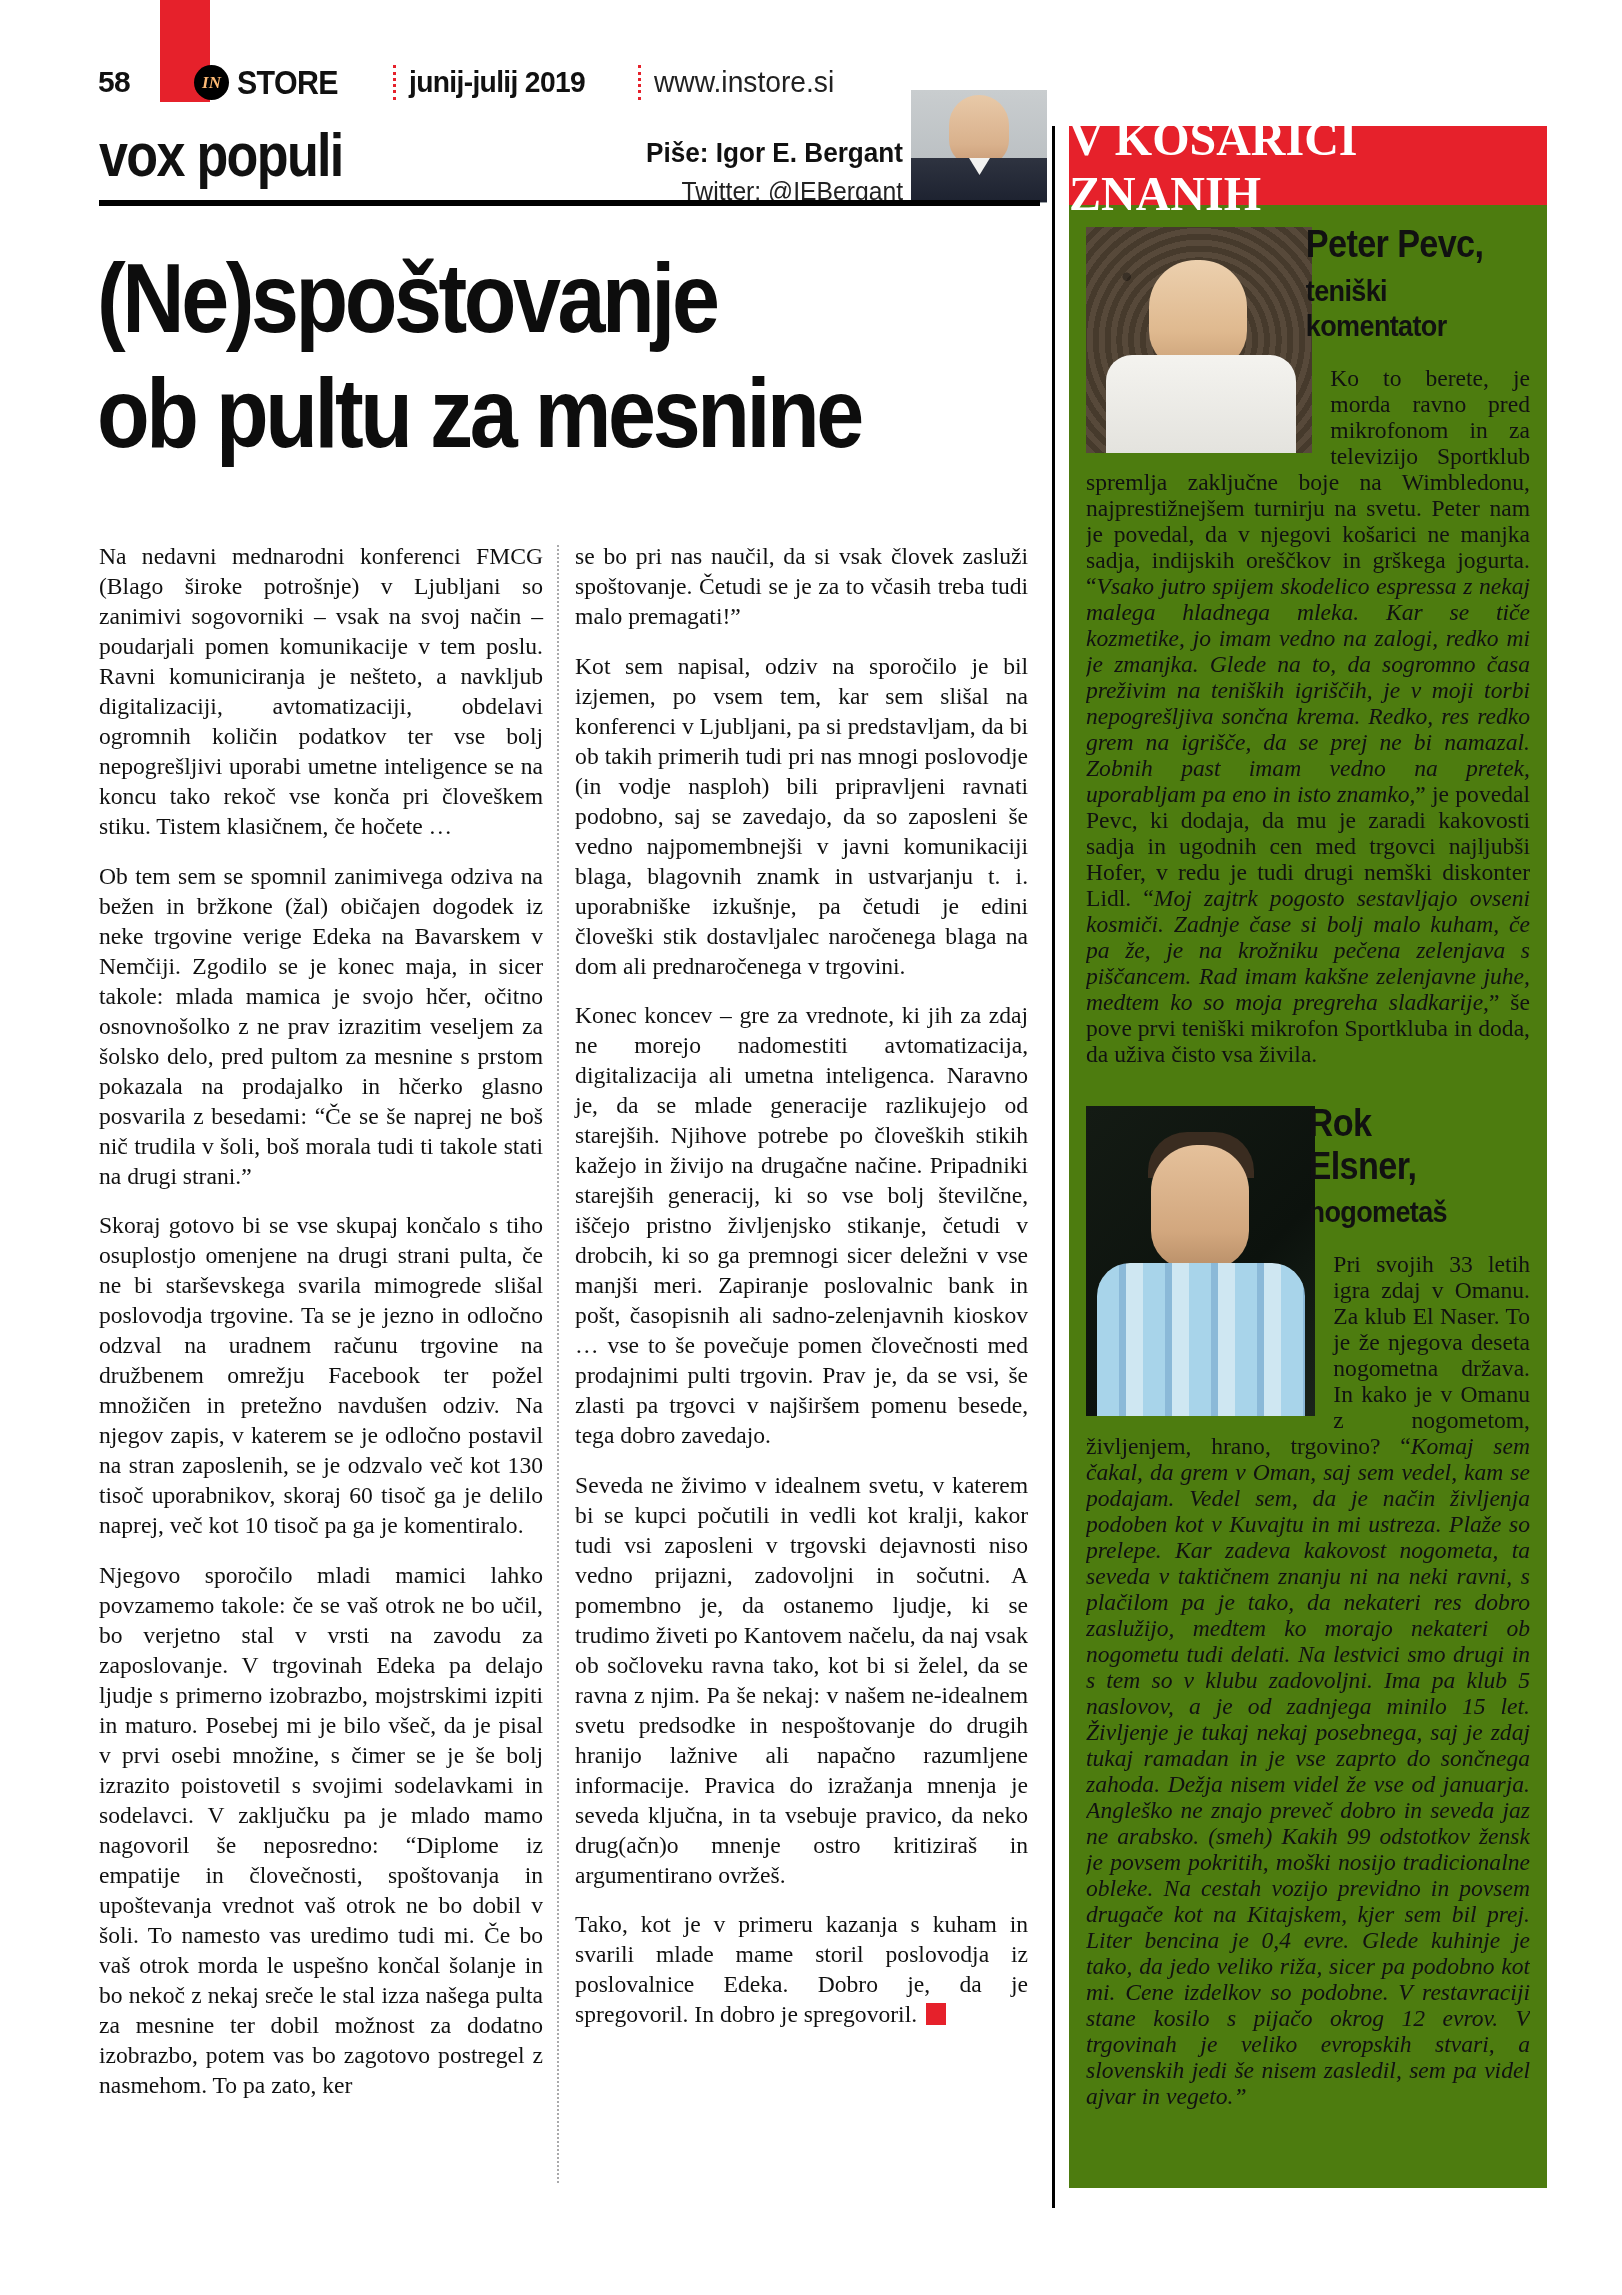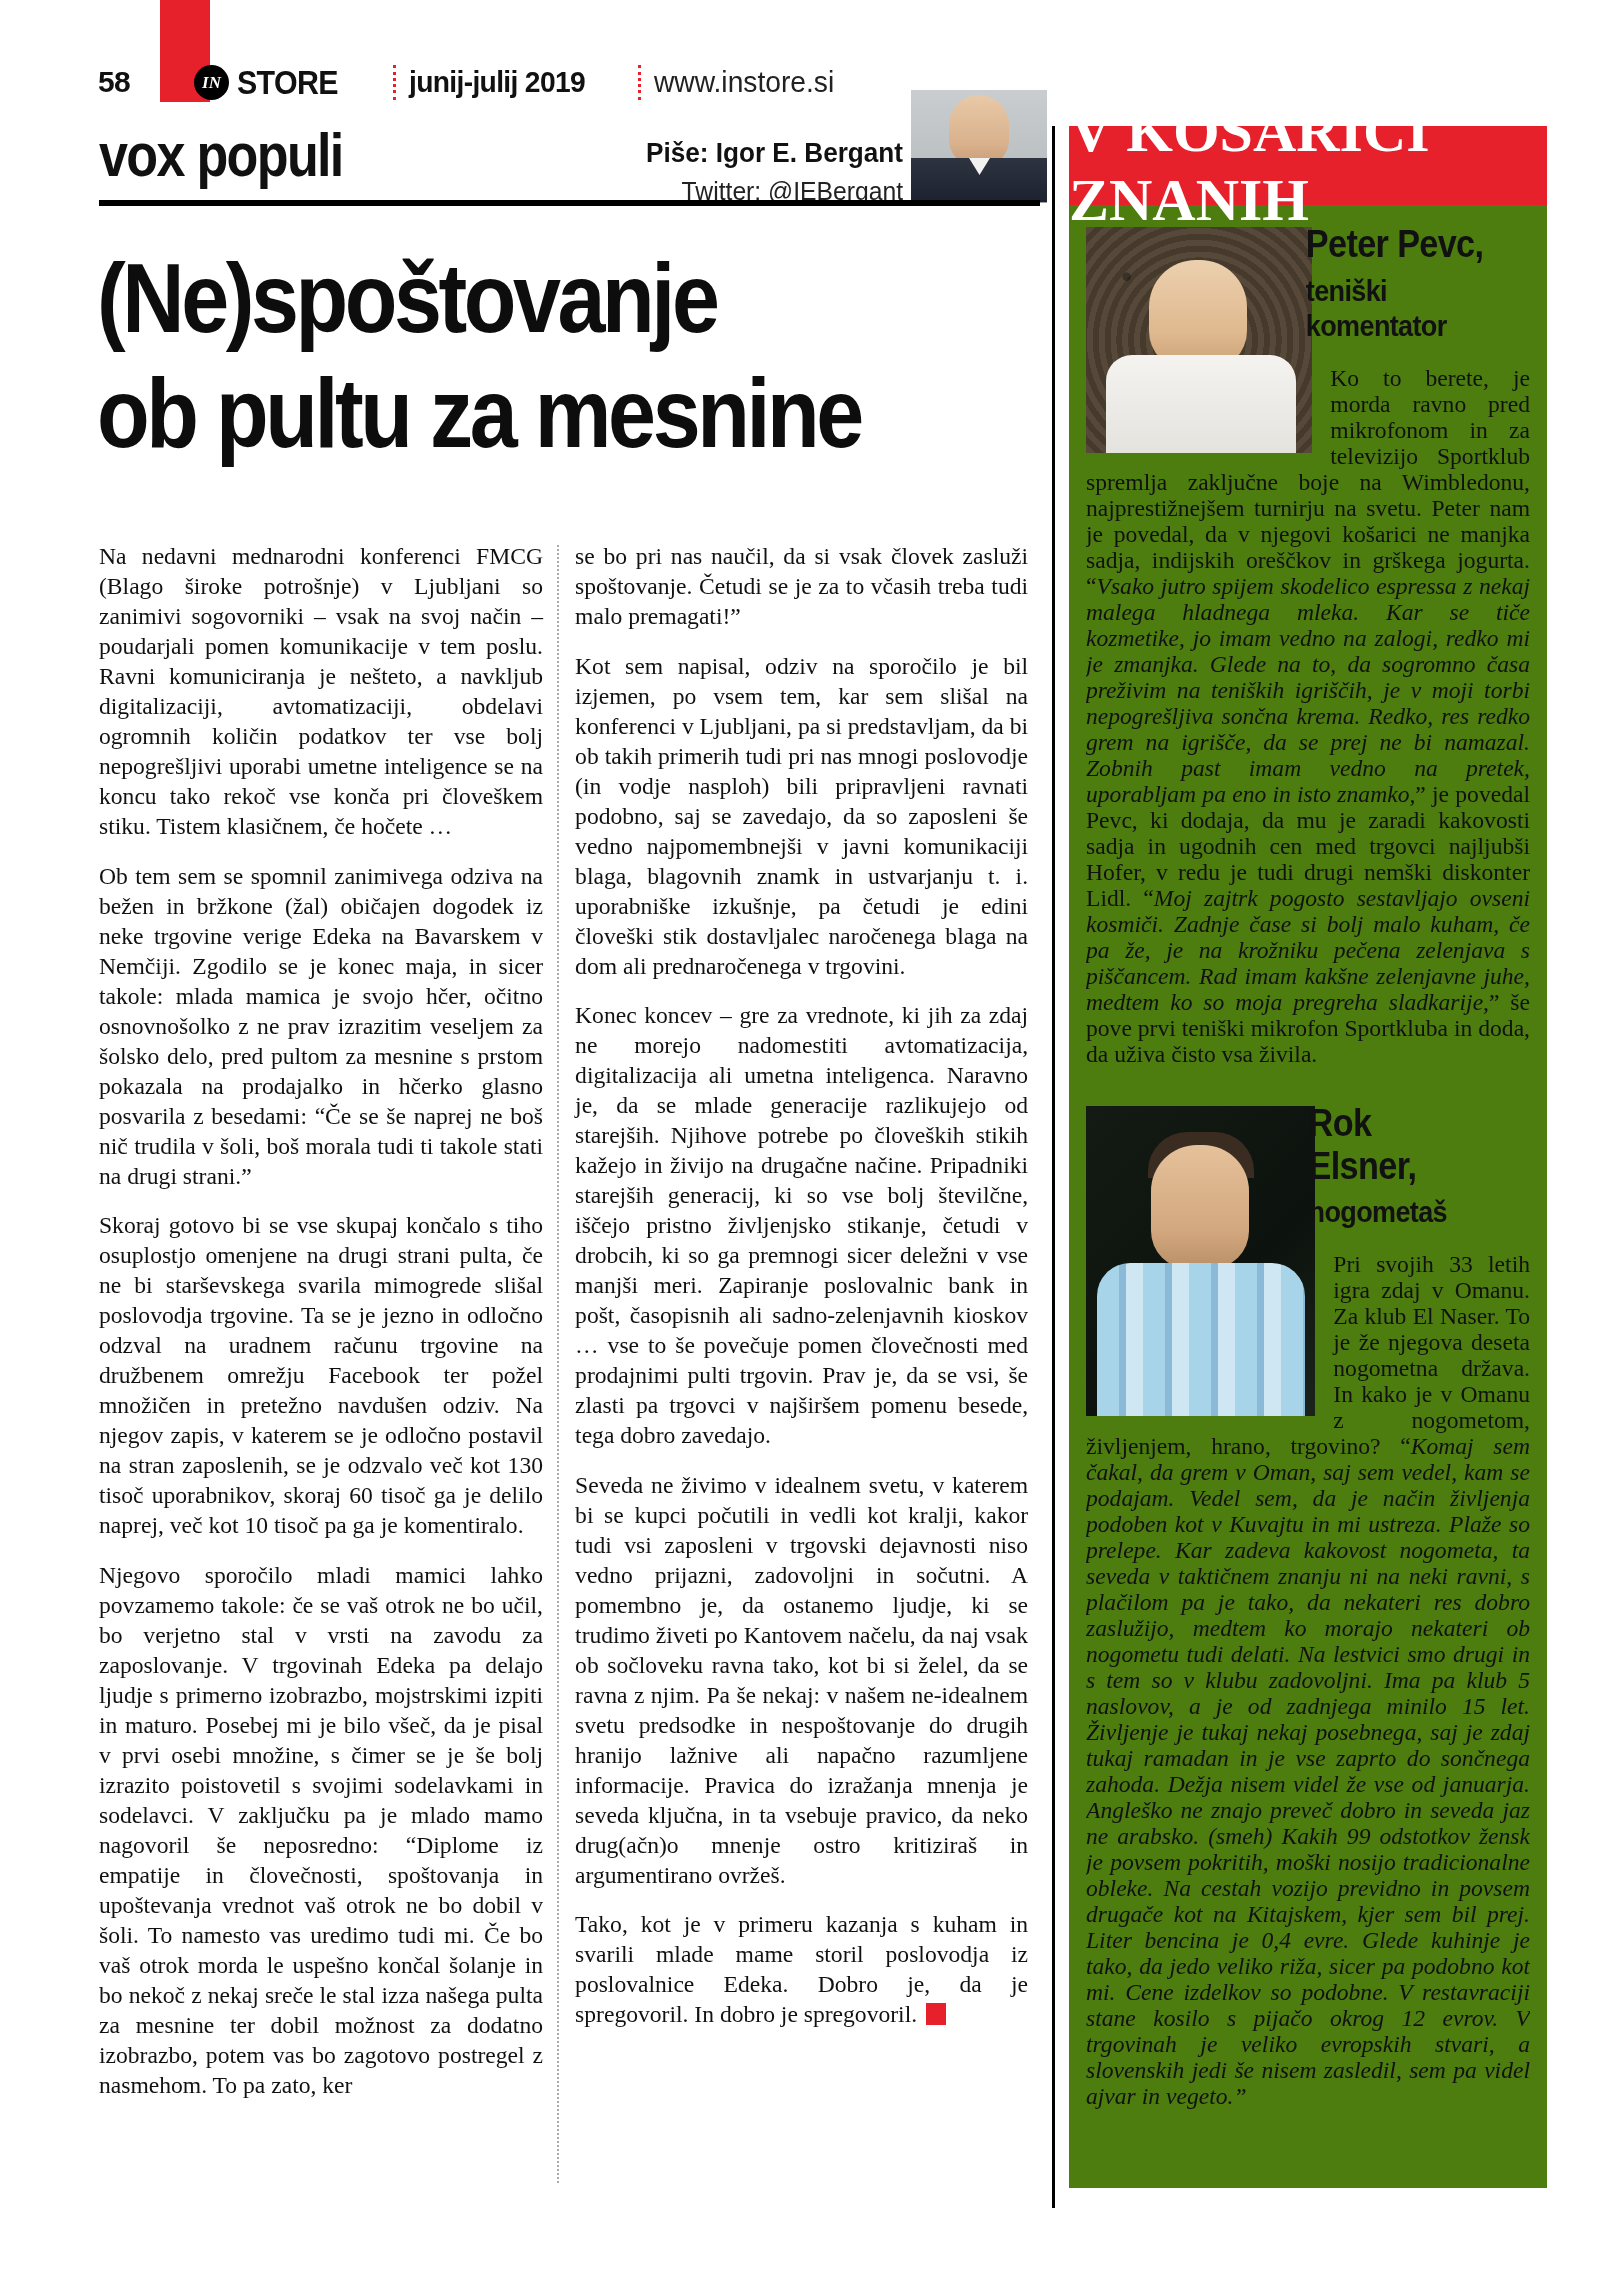--- a/index.html
+++ b/index.html
@@ -4,21 +4,21 @@
 <style>
   html,body{margin:0;padding:0;background:#ffffff;}
   .page{position:relative;width:1623px;height:2295px;background:#ffffff;overflow:hidden;
         font-family:"Liberation Serif", serif;color:#111;}
 
   
   .pagenum{position:absolute;left:98px;top:65px;font-family:"Liberation Sans",sans-serif;
            font-weight:900;font-size:30px;letter-spacing:-0.7px;}
   .red-block{position:absolute;left:160px;top:0;width:50px;height:102px;background:#e6212b;}
   .in-circle{position:absolute;left:194px;top:65px;width:35px;height:35px;border-radius:50%;
-             background:#000;color:#ffffff;display:flex;align-items:center;justify-content:center;
+             background:#000;color:#fdba74;display:flex;align-items:center;justify-content:center;
              font-family:"Liberation Serif",serif;font-style:italic;font-weight:700;font-size:17px;}
   .brand-store{position:absolute;left:237px;top:64px;font-family:"Liberation Sans",sans-serif;
                font-weight:900;font-size:33px;letter-spacing:-0.7px;transform:scaleX(.92);transform-origin:left;}
   .dotsep{position:absolute;top:65px;width:0;height:35px;border-left:3.9px dotted #e6212b;}
   .issue{position:absolute;left:409px;top:65px;font-family:"Liberation Sans",sans-serif;
          font-weight:800;font-size:30px;letter-spacing:-0.7px;transform:scaleX(.94);transform-origin:left;}
   .website{position:absolute;left:654px;top:65px;font-family:"Liberation Sans",sans-serif;
            font-weight:400;font-size:30px;transform:scaleX(.94);transform-origin:left;color:#222;}
 
   
@@ -51,21 +51,21 @@
   .col2{width:453px;}
   .col p{margin:0 0 19.6px 0;}
   .endmark{display:inline-block;width:19.6px;height:22px;background:#e6212b;margin-left:9.2px;vertical-align:-2.6px;}
 
   
   .vline{position:absolute;left:1052px;top:126px;width:3.3px;height:2082px;background:#000;}
 
   
   .sidebar{position:absolute;left:1069px;top:126px;width:478px;height:2082px;}
   .side-banner{height:79px;background:#e6212b;color:#fff;display:flex;align-items:center;justify-content:center;
-               font-family:"Liberation Serif",serif;font-weight:900;font-size:60px;letter-spacing:0px;
+               font-family:"Liberation Serif",serif;font-weight:900;font-size:48px;letter-spacing:0px;
                transform-origin:left top;}
   .side-body{background:#4d7c0f;height:1983px;padding:18.3px 17px 0 17px;box-sizing:border-box;overflow:hidden;}
   .profile{overflow:hidden;}
   .profile + .profile{margin-top:35px;}
   .pphoto{float:left;margin:3.9px 18.3px 10.5px 0;position:relative;overflow:hidden;}
   .pevc-photo{width:226px;height:226px;
      background:
        radial-gradient(circle at 18% 22%, rgba(0,0,0,.35) 0 3.9px, transparent 4.6px),
        repeating-radial-gradient(circle at 50% 50%, #57493a 0 5.9px, #463a2c 5.9px 11.8px),
        #57493a;}

